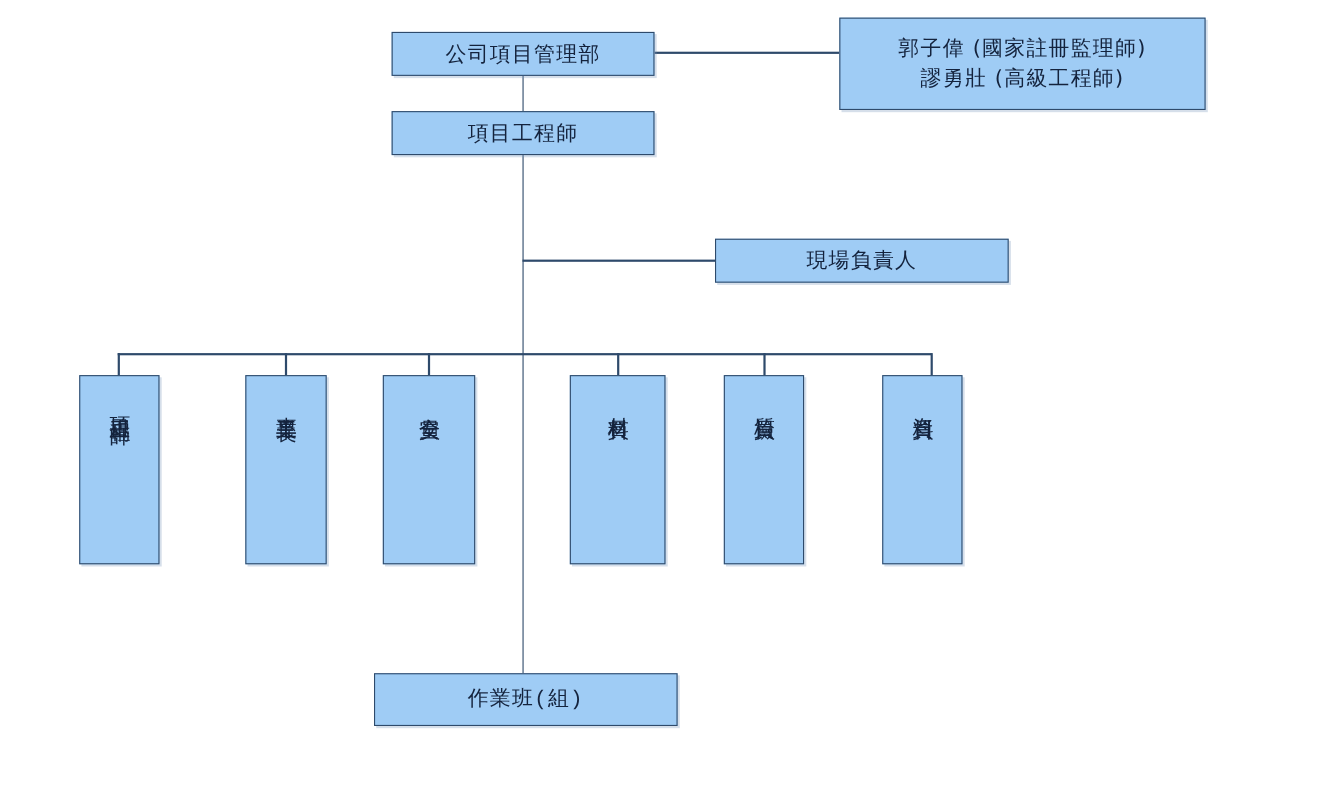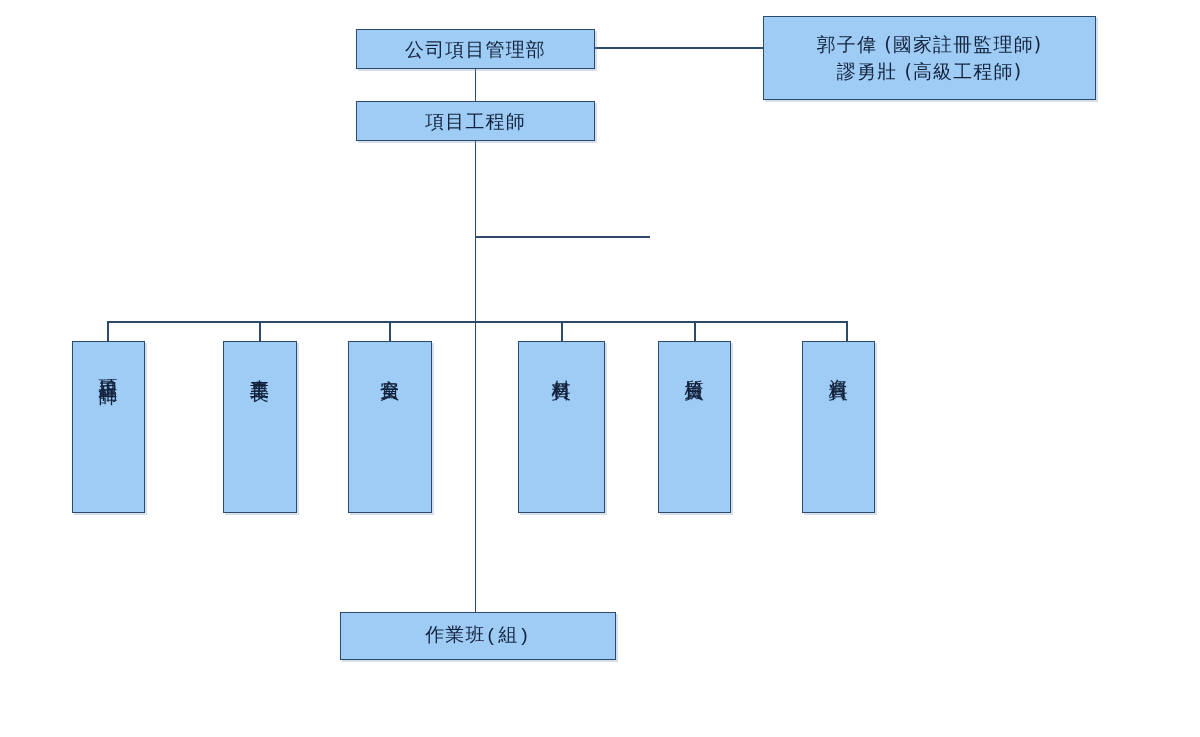--- a/index.html
+++ b/index.html
@@ -95,20 +95,23 @@
 
   <div class="node multi" style="left:763px; top:16px; width:333px; height:84px;">
     <span class="label">郭子偉 (國家註冊監理師)
 謬勇壯 (高級工程師)</span>
   </div>
 
   <div class="node horiz" style="left:356px; top:101px; width:239px; height:40px;">
     <span class="label">項目工程師</span>
   </div>
 
+  <div class="node horiz" style="left:650px; top:217px; width:267px; height:40px;">
+    <span class="label">現場負責人</span>
+  </div>
 
   <div class="node vert" style="left:72px; top:341px; width:73px; height:172px;">
     <span class="label">項目工程師</span>
   </div>
 
   <div class="node vert" style="left:223px; top:341px; width:74px; height:172px;">
     <span class="label">專業工長</span>
   </div>
 
   <div class="node vert" style="left:348px; top:341px; width:84px; height:172px;">

